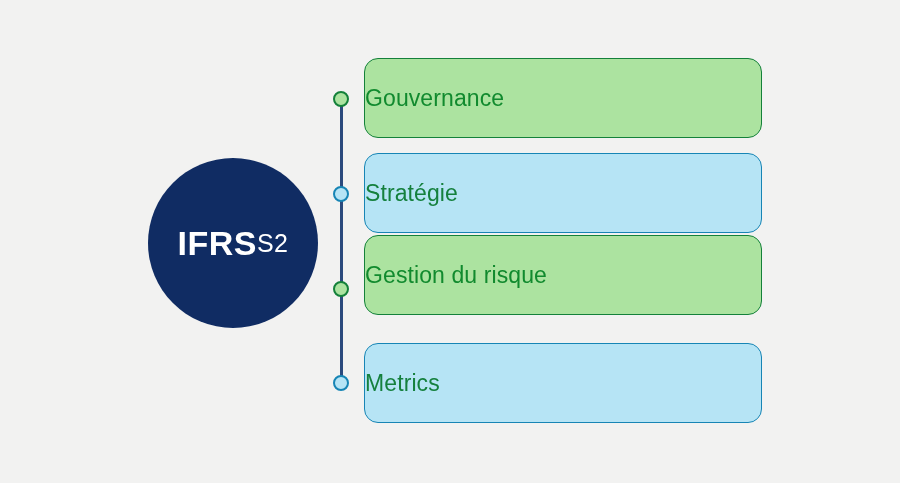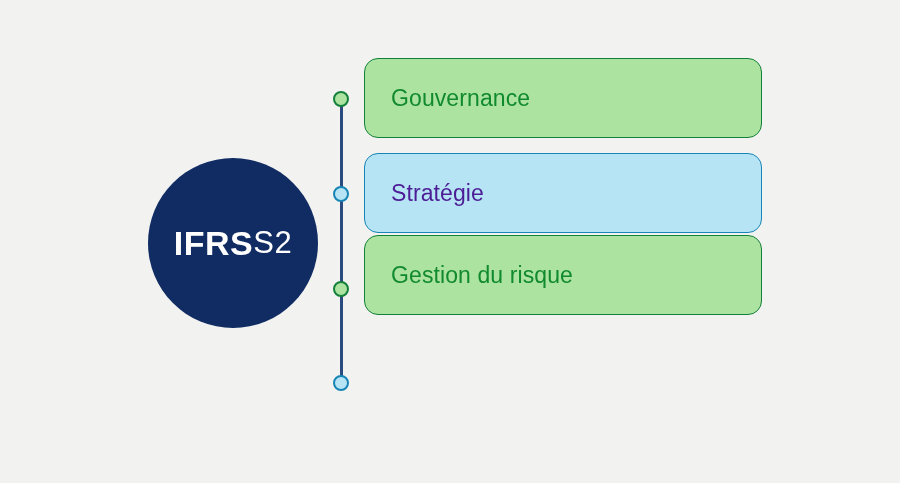--- a/index.html
+++ b/index.html
@@ -35,21 +35,21 @@
     line-height: 1.08;
   }
   #badge .badge-primary {
     color: #ffffff;
     font-size: 34px;
     font-weight: bold;
     letter-spacing: 0.5px;
   }
   #badge .badge-secondary {
     color: #ffffff;
-    font-size: 31px;
+    font-size: 25px;
     font-weight: normal;
     letter-spacing: 0.5px;
   }
 
   
   #spine {
     position: absolute;
     left: 339.5px;
     top: 100px;
     width: 3px;
@@ -82,27 +82,26 @@
     border: 1.6px solid #14813a;
     background: #ace3a0;
     display: flex;
     align-items: center;
   }
   .pillar.blue {
     border-color: #1785b5;
     background: #b6e4f5;
   }
   .pillar-label {
-    margin-left: 26px;
     font-size: 23px;
     color: #118a2e;
     letter-spacing: 0.1px;
   }
   .pillar.blue .pillar-label {
-    color: #4c1d95;
+    color: #15803d;
   }
 </style>
 </head>
 <body>
 
 <div id="stage">
 
   <div id="badge">
     <span class="badge-primary">IFRS</span>
     <span class="badge-secondary">S2</span>
@@ -120,14 +119,17 @@
   </div>
 
   <div class="pillar blue" style="top:153px">
     <span class="pillar-label">Stratégie</span>
   </div>
 
   <div class="pillar" style="top:235px">
     <span class="pillar-label">Gestion du risque</span>
   </div>
 
+  <div class="pillar blue" style="top:343px">
+    <span class="pillar-label">Metrics</span>
+  </div>
 
 </div>
 
 </body></html>

